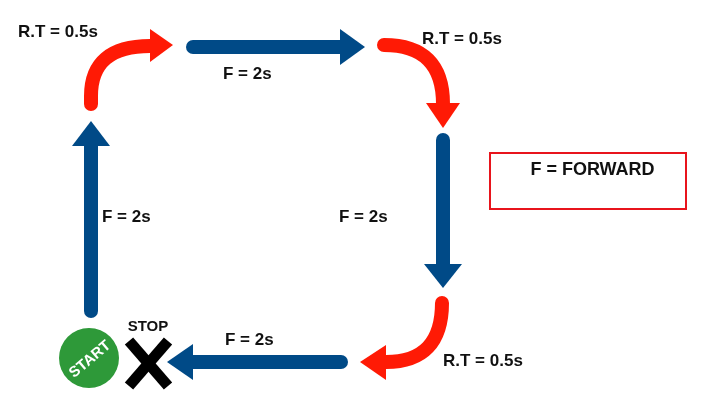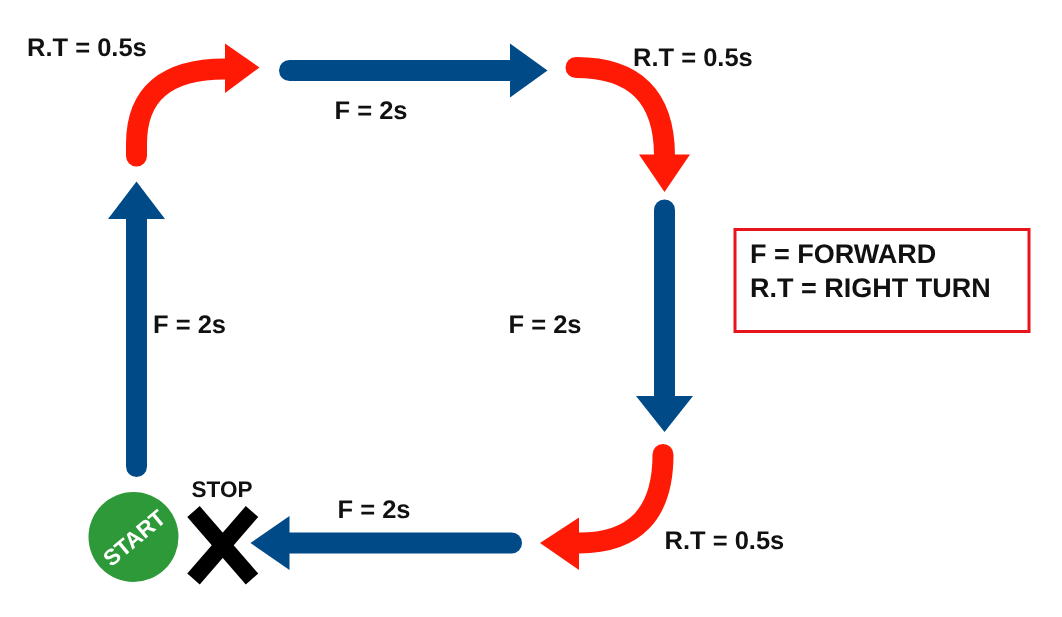--- a/index.html
+++ b/index.html
@@ -1,19 +1,19 @@
 <!DOCTYPE html>
 <html><head>
 <meta charset="utf-8">
 <style>
   html,body{margin:0;padding:0;background:#ffffff;}
   body{width:708px;height:411px;position:relative;overflow:hidden;font-family:"Liberation Sans",sans-serif;}
   svg{position:absolute;left:0;top:0;}
   .lbl{font-family:"Liberation Sans",sans-serif;font-weight:bold;font-size:17px;fill:#111111;}
-  .legend{position:absolute;left:489px;top:152px;width:198px;height:70px;border:2px solid #e8141c;box-sizing:border-box;padding:4px 0 0 9px;}
+  .legend{position:absolute;left:489px;top:152px;width:198px;height:58px;border:2px solid #e8141c;box-sizing:border-box;padding:4px 0 0 9px;text-align:center;}
   .legend div{font-family:"Liberation Sans",sans-serif;font-weight:bold;font-size:18px;color:#111111;line-height:23px;white-space:nowrap;}
 </style>
 </head>
 <body>
 
 <svg width="708" height="411" viewBox="0 0 708 411">
 
   <g class="fwd">
     <line x1="91" y1="311" x2="91" y2="140" stroke-width="14" stroke-linecap="round" stroke="#004a87"></line>
     <polygon points="91,121 72,146 110,146" fill="#004a87"></polygon>
@@ -61,14 +61,13 @@
     <text class="lbl" x="148" y="331" text-anchor="middle" style="font-size:15px;">STOP</text>
     <g id="stop-x">
       <line x1="129" y1="341" x2="168" y2="386" stroke-width="11" stroke="#000000"></line>
       <line x1="168" y1="341" x2="129" y2="386" stroke-width="11" stroke="#000000"></line>
     </g>
   </g>
 </svg>
 
 <div class="legend" style="border-color: rgb(232, 20, 28);">
   <div>F = FORWARD</div>
-  <div>R.T = RIGHT TURN</div>
 </div>
 
 </body></html>

